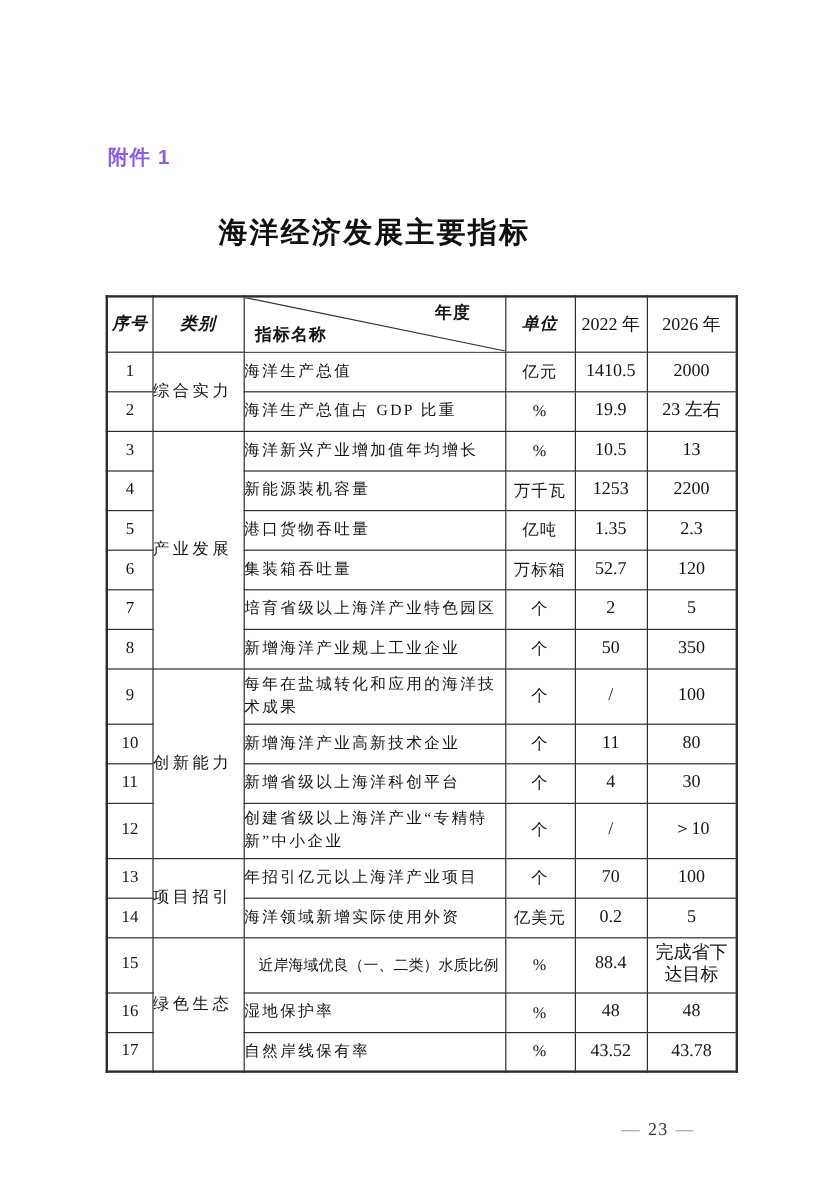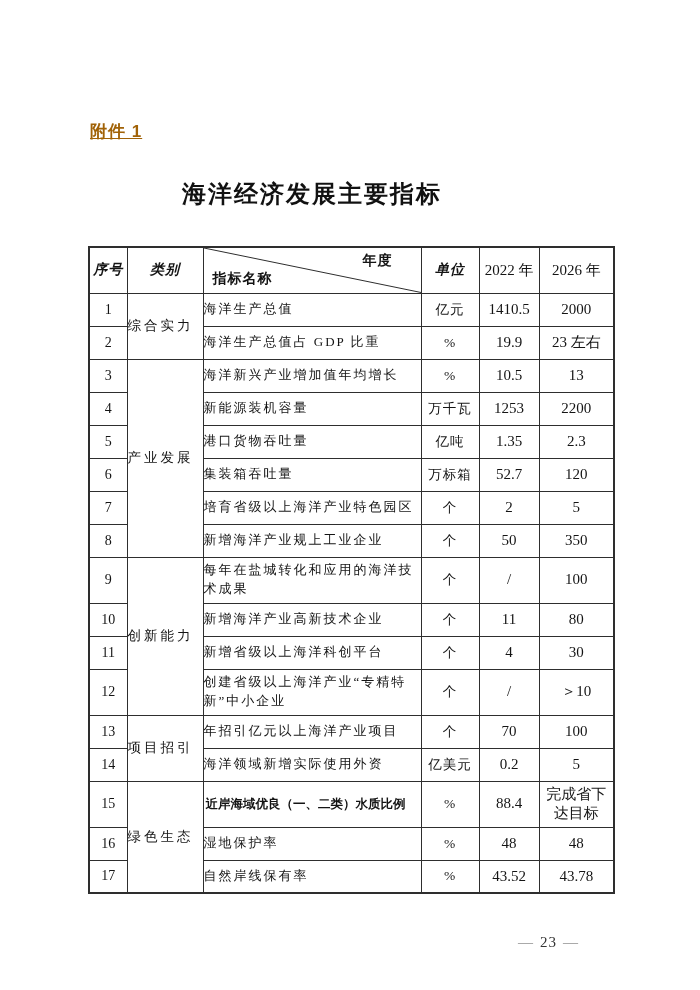--- a/index.html
+++ b/index.html
@@ -21,22 +21,21 @@
     background: #ffffff;
   }
   .attachment {
     position: absolute;
     left: 90px;
     top: 120px;
     font-family: "Liberation Sans", "DejaVu Sans", sans-serif;
     font-weight: bold;
     font-size: 17px;
     letter-spacing: 1px;
-    color: #a16207;
-    text-decoration: underline;
+    color: #8b5cf6;
   }
   .title {
     position: absolute;
     left: 0;
     top: 178px;
     width: 624px;
     margin: 0;
     text-align: center;
     font-family: "Liberation Serif", "DejaVu Serif", serif;
     font-weight: bold;
@@ -126,22 +125,21 @@
     font-size: 13px;
     letter-spacing: 2px;
     padding: 2px 4px 2px 10px;
     line-height: 1.45;
     word-break: break-all;
     color: #141414;
   }
   tbody tr.row-15 td.cell-ind {
     font-size: 12.5px;
     letter-spacing: 0;
-    padding-left: 2px;
-    font-weight: bold;
+    padding-left: 12px;
   }
   td.cell-unit {
     text-align: center;
     font-size: 13.5px;
     letter-spacing: 1px;
     color: #141414;
   }
   td.cell-num {
     text-align: center;
     font-size: 15px;

